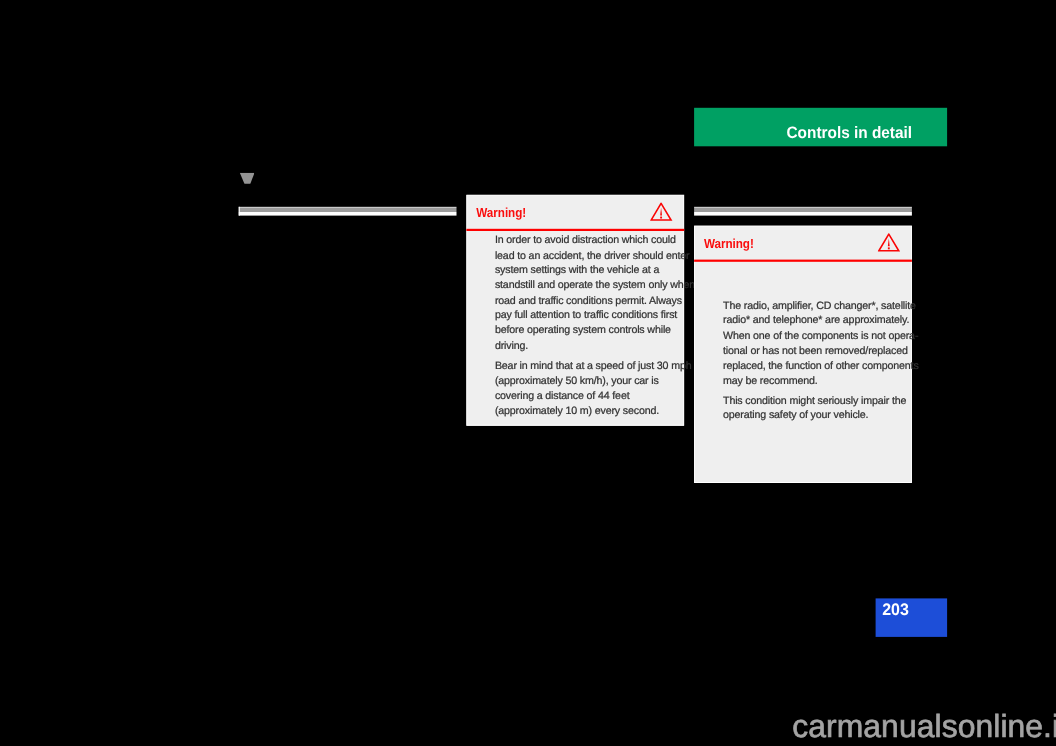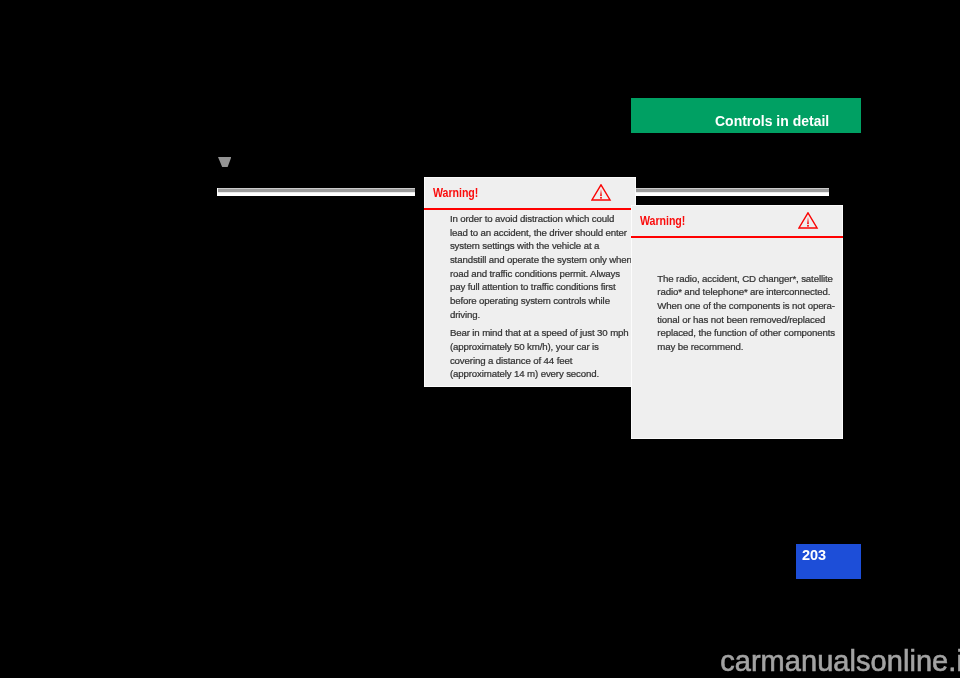--- a/index.html
+++ b/index.html
@@ -21,21 +21,21 @@
 
   
   .rule{position:absolute;height:8px;
      background:linear-gradient(to bottom,#c9c9c9 0px,#c9c9c9 1px,#9c9c9c 1px,#9c9c9c 4.5px,#ebebeb 4.5px,#ffffff 5.2px,#ffffff 8px);}
   .rule-left{left:176.7px;top:187.8px;width:198.3px;}
   .rule-right{left:590.7px;top:187.8px;width:198.6px;}
   .rule-left::before{content:"";position:absolute;left:0;top:0;width:1.1px;height:8px;background:#ffffff;}
 
   
   .warnbox{position:absolute;background:#efefef;
-      box-shadow:inset 0 0 0 0.8px #ffffff;padding-left:14px;}
+      box-shadow:inset 0 0 0 0.8px #ffffff;}
   .wb-title{position:absolute;left:9.1px;top:0px;color:#fa0d0d;
        font-size:12px;font-weight:bold;letter-spacing:-0.05px;line-height:12px;
        transform:scaleX(0.885);transform-origin:left top;}
   .wb-icon{position:absolute;line-height:0;}
   .wb-rule{position:absolute;left:0;width:100%;height:1.7px;background:#ff0000;}
   .para{position:absolute;left:26px;}
   .ln{display:block;width:max-content;font-size:9.7px;line-height:13.65px;
        color:#333333;white-space:pre;letter-spacing:-0.14px;
        -webkit-text-stroke:0.22px #333333;}
 
@@ -89,41 +89,45 @@
         <span class="ln">standstill and operate the system only when</span>
         <span class="ln">road and traffic conditions permit. Always</span>
         <span class="ln">pay full attention to traffic conditions first</span>
         <span class="ln">before operating system controls while</span>
         <span class="ln">driving.</span>
       </div>
     <div class="para" style="top:149.1px">
         <span class="ln">Bear in mind that at a speed of just 30 mph</span>
         <span class="ln">(approximately 50 km/h), your car is</span>
         <span class="ln">covering a distance of 44 feet</span>
-        <span class="ln">(approximately 14 m) every second.</span>
+        <span class="ln">(approximately 10 m) every second.</span>
       </div>
   </div>
 
   <div class="warnbox box2">
     <span class="wb-title" style="top:10.0px">Warning!</span>
     <span class="wb-icon" style="left:166.8px;top:7.3px">
       <svg width="21" height="17" viewBox="0 0 21 17">
         <path d="M10.0 0.8 L19.05 16.0 L0.95 16.0 Z" fill="none" stroke="#fa0505" stroke-width="1.42" stroke-linejoin="miter"></path>
         <path d="M10.0 4.9 L10.85 11.95 L9.15 11.95 Z" fill="#fa0505"></path>
         <rect x="9.15" y="12.9" width="1.7" height="1.75" fill="#fa0505"></rect>
       </svg>
     </span>
     <div class="wb-rule" style="top:31.4px"></div>
     <div class="para" style="top:66.6px">
-        <span class="ln">The radio, accident, CD changer*, satellite</span>
-        <span class="ln">radio* and telephone* are interconnected.</span>
+        <span class="ln">The radio, amplifier, CD changer*, satellite</span>
+        <span class="ln">radio* and telephone* are approximately.</span>
         <span class="ln">When one of the components is not opera-</span>
         <span class="ln">tional or has not been removed/replaced</span>
         <span class="ln">replaced, the function of other components</span>
         <span class="ln">may be recommend.</span>
+      </div>
+    <div class="para" style="top:152.7px">
+        <span class="ln">This condition might seriously impair the</span>
+        <span class="ln">operating safety of your vehicle.</span>
       </div>
   </div>
 
   <div class="page-tab">
     <span class="num">203</span>
   </div>
 
   <div class="watermark">carmanualsonline.info</div>
 
 </div>

